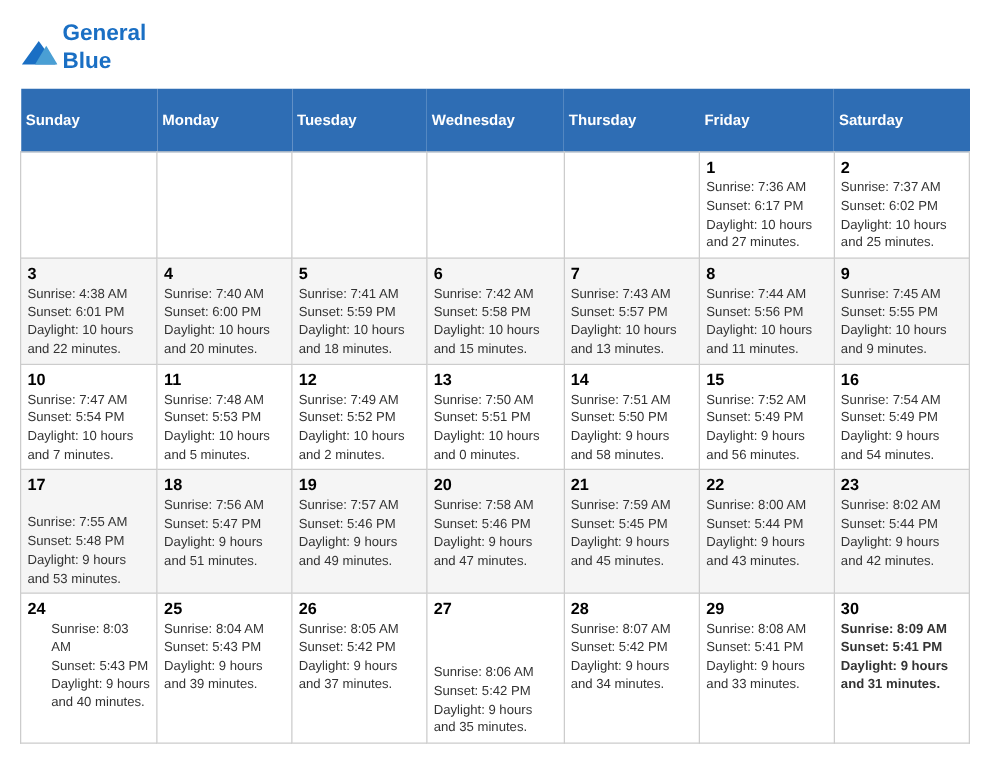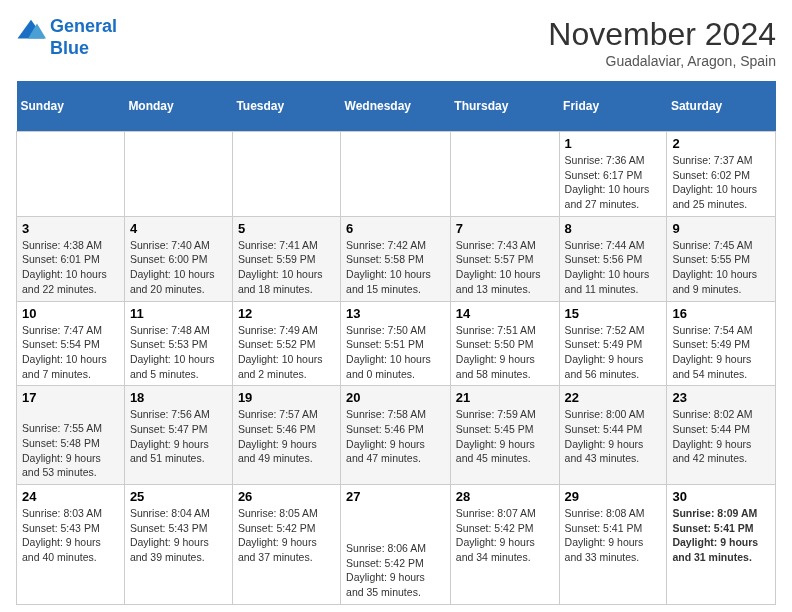--- a/index.html
+++ b/index.html
@@ -11,21 +11,21 @@
       padding: 16px;
     }
     .header {
       display: flex;
       justify-content: space-between;
       align-items: flex-start;
       margin-bottom: 12px;
     }
     .logo {
       display: flex;
-      align-items: flex-start;
+      align-items: flex-end;
     }
     .logo-text {
       font-size: 18px;
       font-weight: bold;
       line-height: 1.2;
       color: #333;
     }
     .logo-text span {
       color: #1a6fc4;
     }
@@ -93,24 +93,20 @@
     <svg class="logo-icon" viewBox="0 0 40 40">
       <rect x="0" y="0" width="40" height="40" fill="white"></rect>
       <polygon points="20,5 38,30 2,30" fill="#1a6fc4"></polygon>
       <polygon points="28,10 40,30 16,30" fill="#4a9fd4"></polygon>
     </svg>
     <div class="logo-text">
       <div><span>General</span></div>
       <div><span>Blue</span></div>
     </div>
   </div>
-  <div class="title-block">
-    <div class="month-title">November 2024</div>
-    <div class="location">Guadalaviar, Aragon, Spain</div>
-  </div>
 </div>
 
 <table>
   <thead>
     <tr>
     <th>Sunday</th>
         <th>Monday</th>
         <th>Tuesday</th>
         <th>Wednesday</th>
         <th>Thursday</th>
@@ -266,21 +262,21 @@
         <td>
           <span class="day-num">23</span>
           <div class="day-info" style="white-space: pre-wrap;">Sunrise: 8:02 AM
 Sunset: 5:44 PM
 Daylight: 9 hours and 42 minutes.</div>
         </td>
       </tr>
       <tr>
         <td>
           <span class="day-num">24</span>
-          <div class="day-info" style="white-space: pre-wrap;">Sunrise: 8:03 AM
+          <div class="day-info" style="white-space: pre-wrap; margin-left: 19px;">Sunrise: 8:03 AM
 Sunset: 5:43 PM
 Daylight: 9 hours and 40 minutes.</div>
         </td>
         <td>
           <span class="day-num">25</span>
           <div class="day-info" style="white-space: pre-wrap;">Sunrise: 8:04 AM
 Sunset: 5:43 PM
 Daylight: 9 hours and 39 minutes.</div>
         </td>
         <td>

